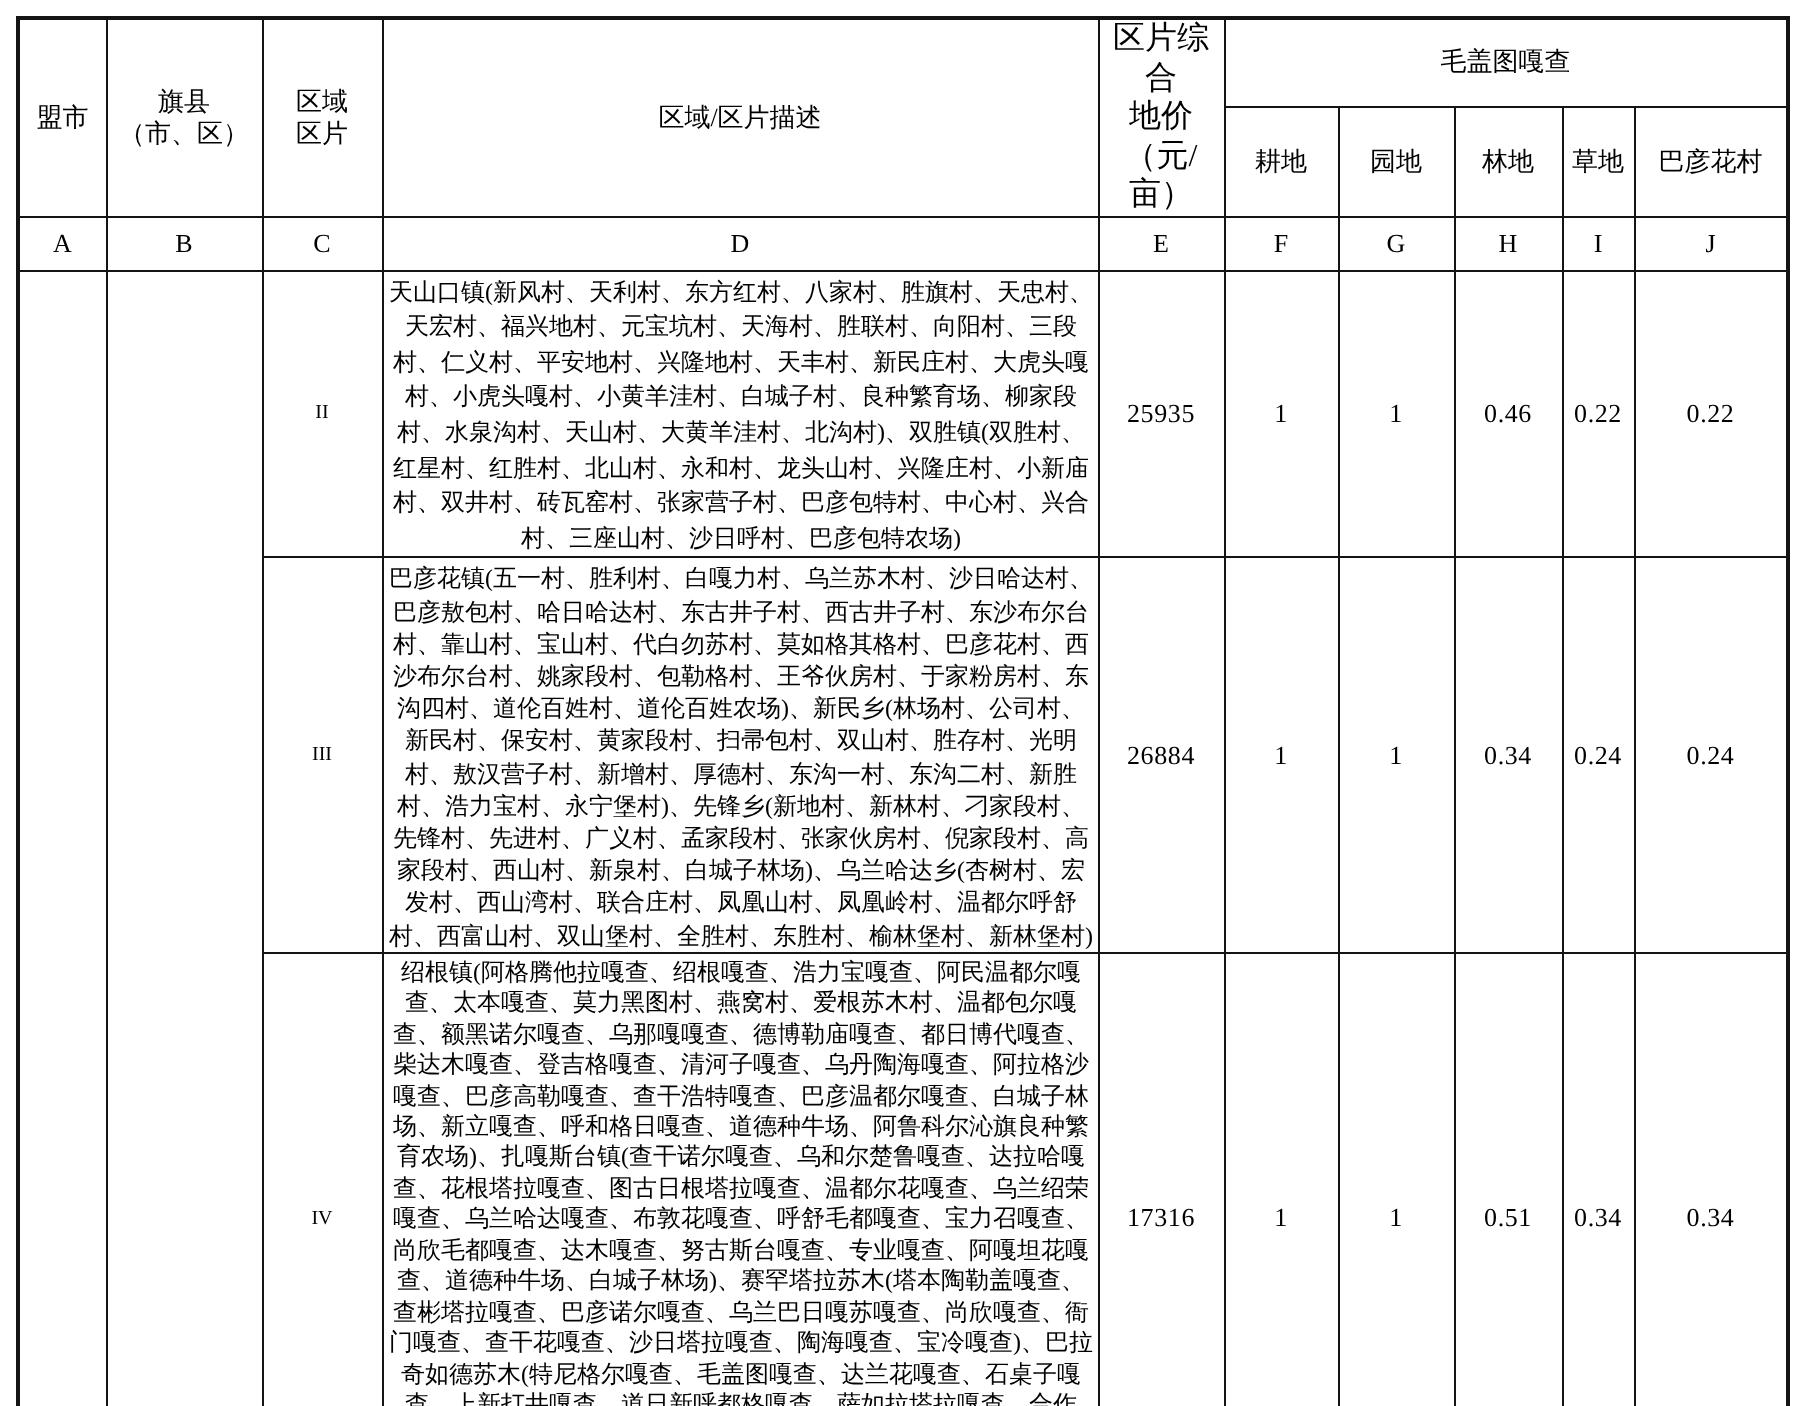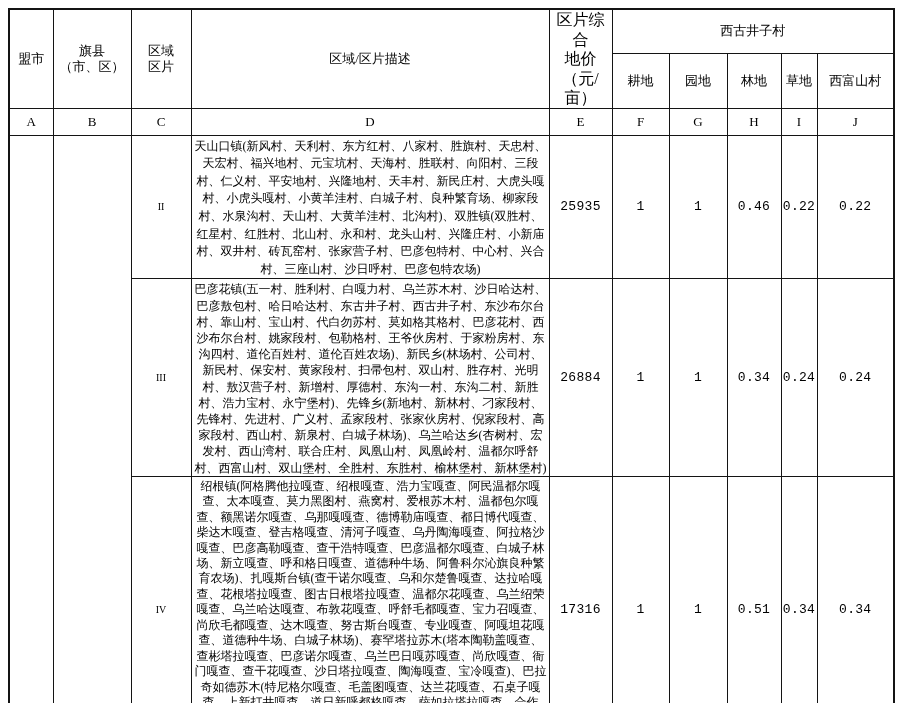--- a/index.html
+++ b/index.html
@@ -28,21 +28,21 @@
   .r-head2 { height:33px; }
   .r-letters { height:27px; }
   .r1 { height:142px; }
   .r2 { height:195px; }
   .r3 { height:263px; }
   .hd { font-size:13px; line-height:1.25; }
   .pre { white-space:pre-line; }
   .sm { font-size:16px; line-height:1.22; }
   .letter { font-size:13px; }
   .zone { font-size:10px; }
-  .num { font-size:13px; letter-spacing:0.3px;font-family:Liberation Mono, monospace; }
+  .num { font-size:13px; letter-spacing:0.3px; }
   .desc {
     text-align:justify;
     vertical-align:top;
     padding:2px 2px 0 3px;
     font-size:12px;
   }
   .r1 .desc { line-height:17.6px;margin-top:26px; }
   .r2 .desc { line-height:16.2px; }
   .r3 .desc { line-height:15.45px;text-align:center; }
   .empty { background:#fff; }
@@ -68,28 +68,28 @@
       <tr class="r-head1">
         <td rowspan="2" class="hd">盟市</td>
         <td rowspan="2" class="hd pre">旗县
 （市、区）</td>
         <td rowspan="2" class="hd pre">区域
 区片</td>
         <td rowspan="2" class="hd">区域/区片描述</td>
         <td rowspan="2" class="hd pre sm">区片综合
 地价
 （元/亩）</td>
-        <td colspan="5" class="hd">西古井子村</td>
+        <td colspan="5" class="hd">毛盖图嘎查</td>
       </tr>
       <tr class="r-head2">
         <td class="hd">耕地</td>
         <td class="hd">园地</td>
         <td class="hd">林地</td>
         <td class="hd">草地</td>
-        <td class="hd">西富山村</td>
+        <td class="hd">巴彦花村</td>
       </tr>
       <tr class="r-letters">
         <td class="letter">A</td>
         <td class="letter">B</td>
         <td class="letter">C</td>
         <td class="letter">D</td>
         <td class="letter">E</td>
         <td class="letter">F</td>
         <td class="letter">G</td>
         <td class="letter">H</td>

